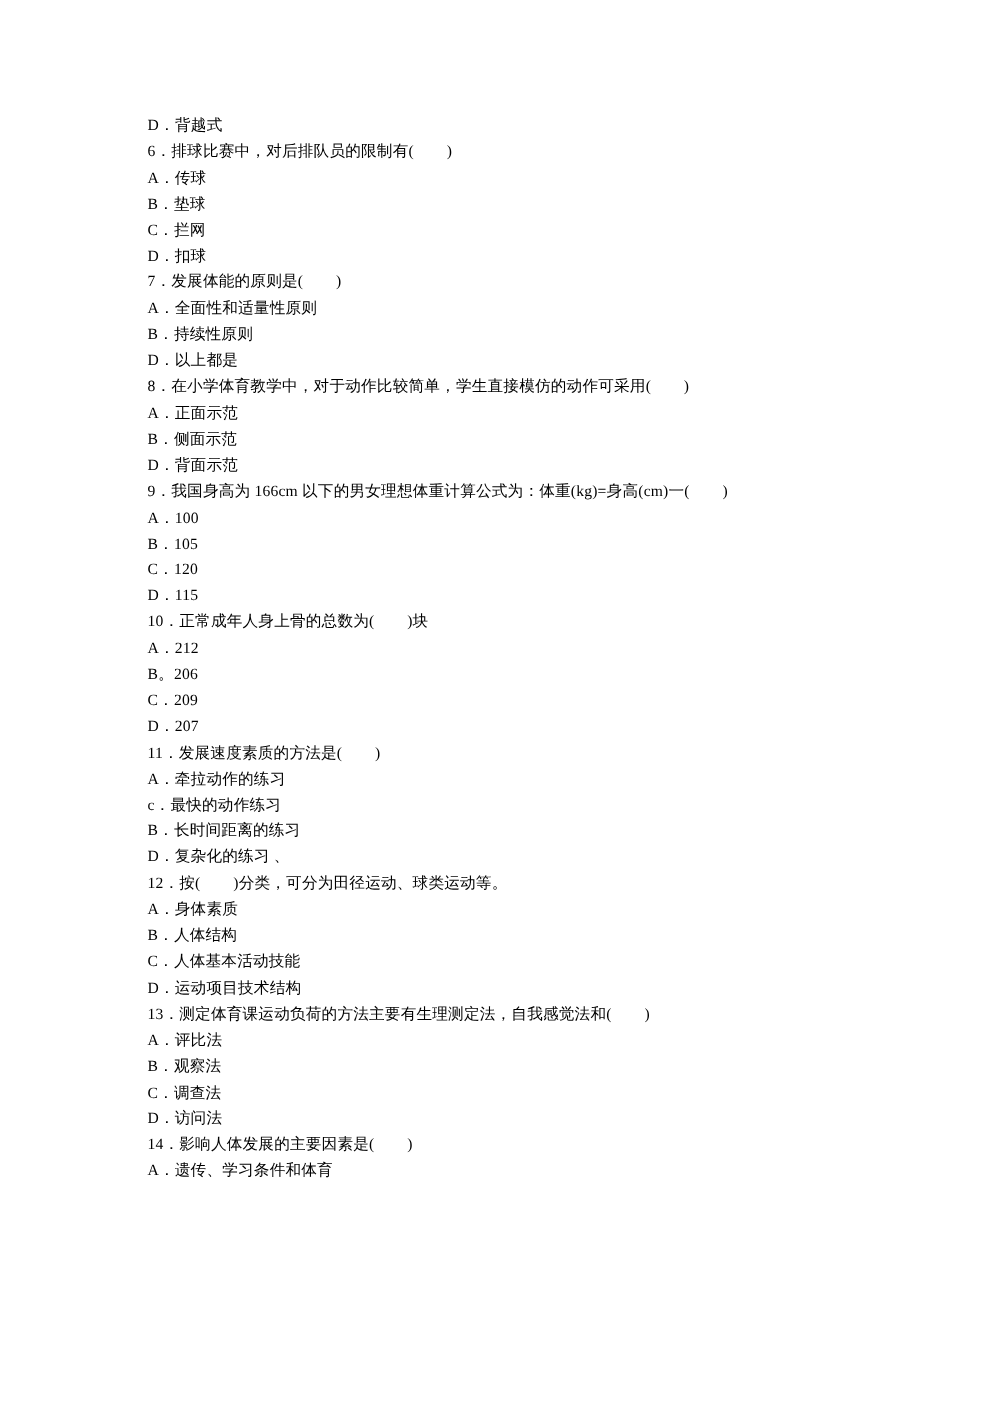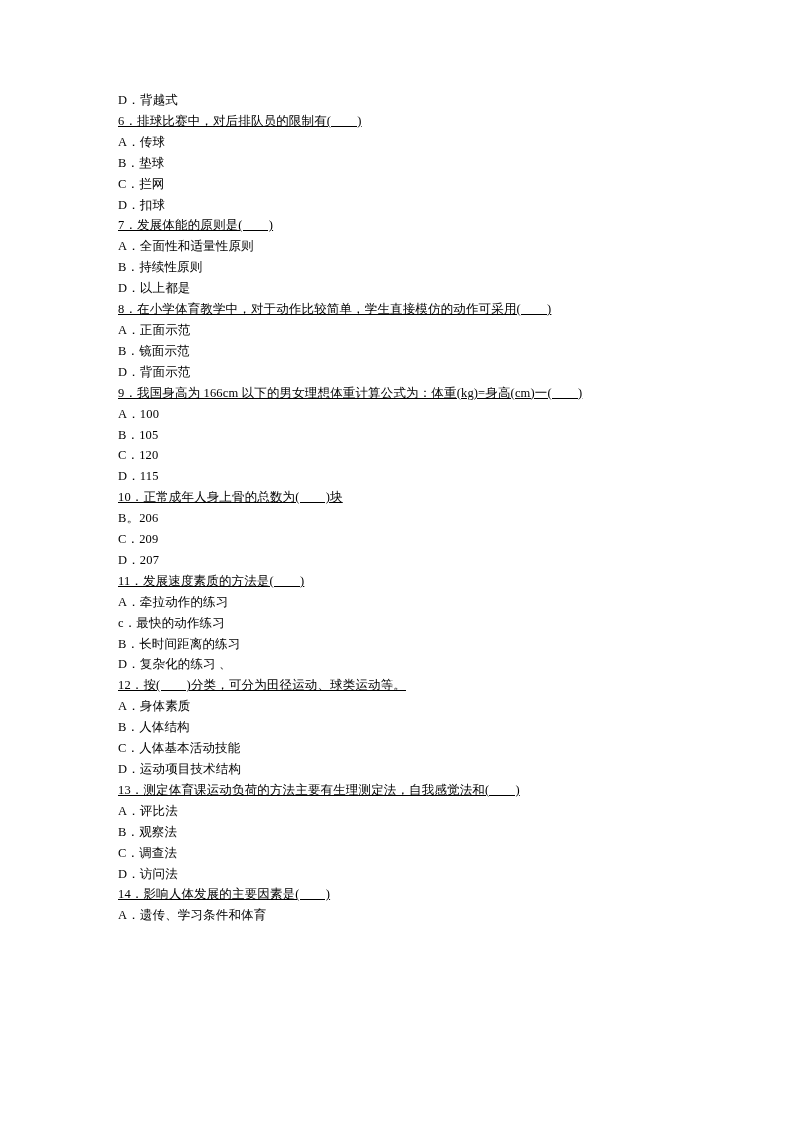--- a/index.html
+++ b/index.html
@@ -24,21 +24,20 @@
     font-size: 12.5px;
     line-height: 20.9px;
   }
   .line {
     white-space: pre;
     font-family: "Liberation Serif", serif;
     letter-spacing: 0.2px;
   }
   .q-line {
     letter-spacing: 0.15px;
-    text-decoration: underline;
   }
   .opt-line {
     letter-spacing: 0.15px;
   }
 </style>
 </head>
 <body>
 
 <div class="page">
   <div class="doc-body">
@@ -47,28 +46,29 @@
     <div class="line opt-line">A．传球</div>
     <div class="line opt-line">B．垫球</div>
     <div class="line opt-line">C．拦网</div>
     <div class="line opt-line">D．扣球</div>
     <div class="line q-line">7．发展体能的原则是(        )</div>
     <div class="line opt-line">A．全面性和适量性原则</div>
     <div class="line opt-line">B．持续性原则</div>
     <div class="line opt-line">D．以上都是</div>
     <div class="line q-line">8．在小学体育教学中，对于动作比较简单，学生直接模仿的动作可采用(        )</div>
     <div class="line opt-line">A．正面示范</div>
-    <div class="line opt-line">B．镜面示范</div>
+    <div class="line opt-line">B．侧面示范</div>
     <div class="line opt-line">D．背面示范</div>
     <div class="line q-line">9．我国身高为 166cm 以下的男女理想体重计算公式为：体重(kg)=身高(cm)一(        )</div>
     <div class="line opt-line">A．100</div>
     <div class="line opt-line">B．105</div>
     <div class="line opt-line">C．120</div>
     <div class="line opt-line">D．115</div>
     <div class="line q-line">10．正常成年人身上骨的总数为(        )块</div>
+    <div class="line opt-line">A．212</div>
     <div class="line opt-line">B。206</div>
     <div class="line opt-line">C．209</div>
     <div class="line opt-line">D．207</div>
     <div class="line q-line">11．发展速度素质的方法是(        )</div>
     <div class="line opt-line">A．牵拉动作的练习</div>
     <div class="line opt-line">c．最快的动作练习</div>
     <div class="line opt-line">B．长时间距离的练习</div>
     <div class="line opt-line">D．复杂化的练习 、</div>
     <div class="line q-line">12．按(        )分类，可分为田径运动、球类运动等。</div>
     <div class="line opt-line">A．身体素质</div>

